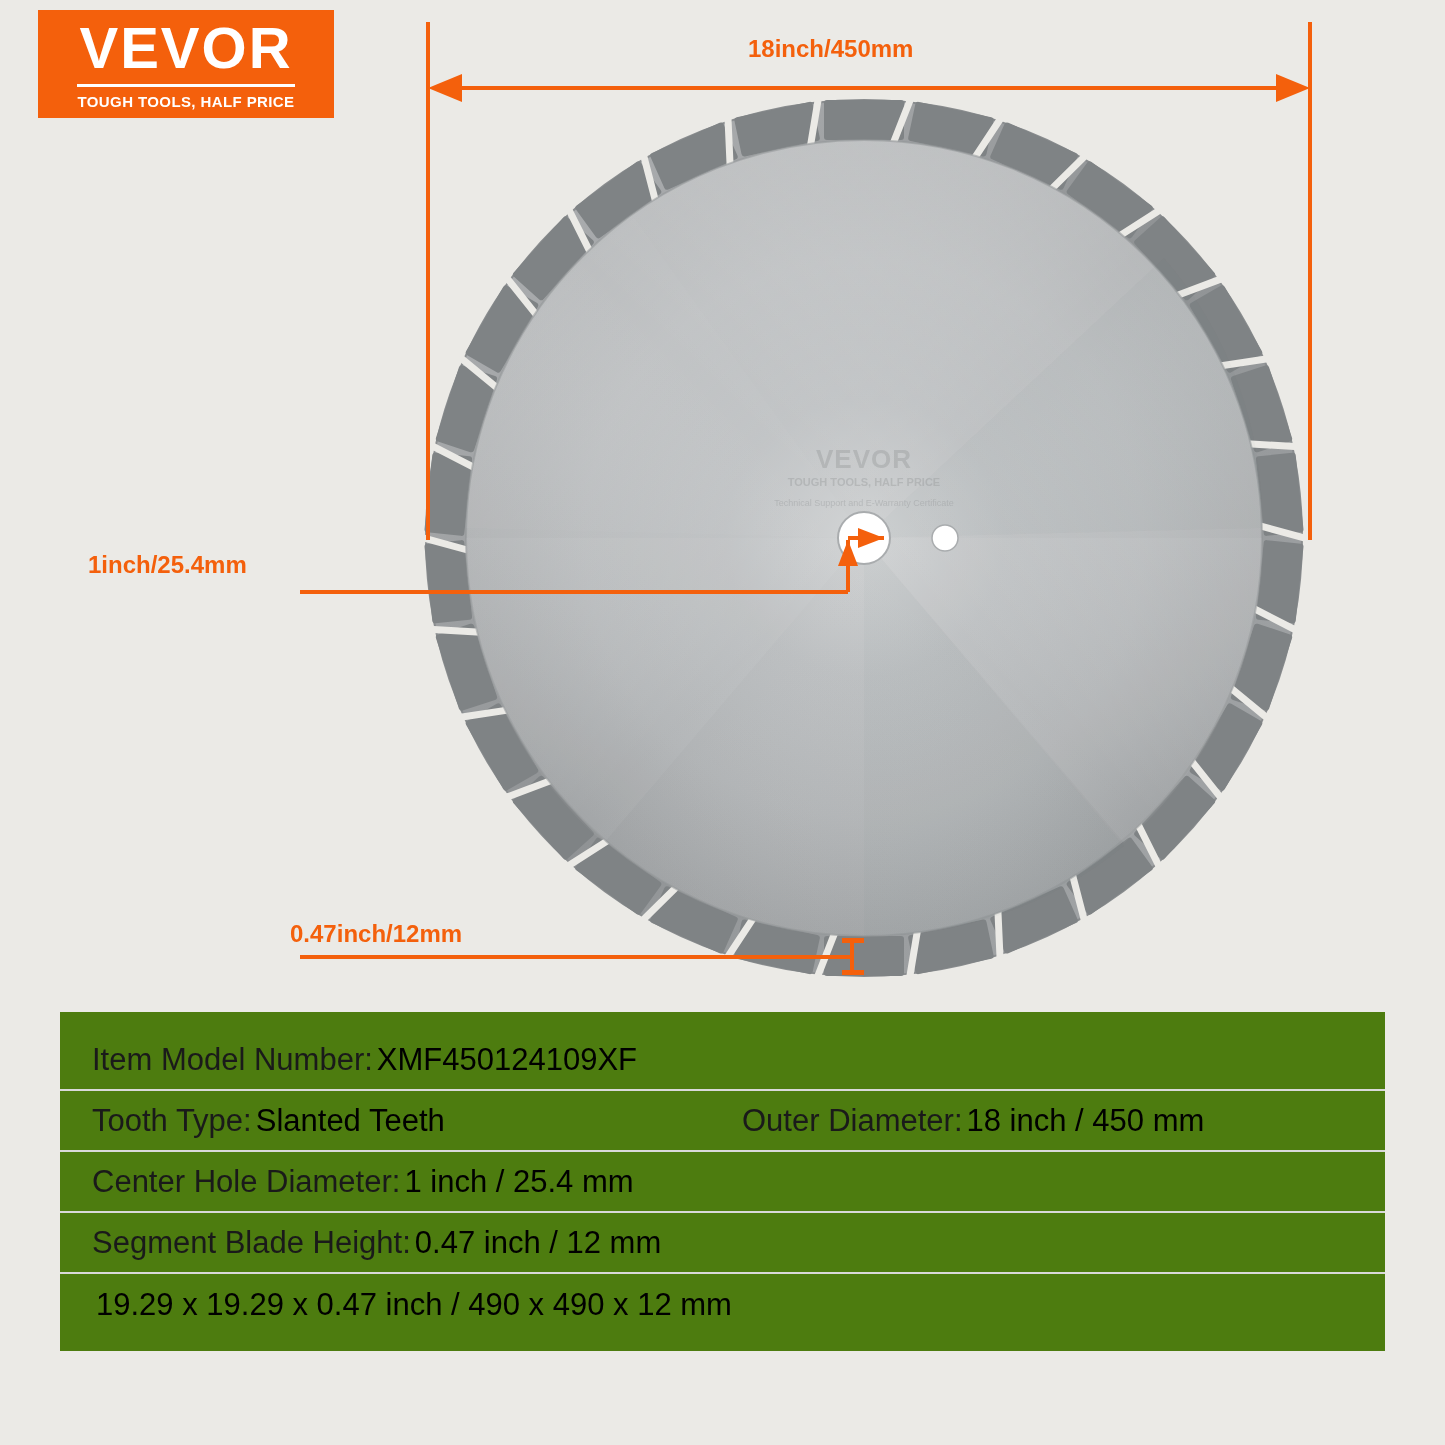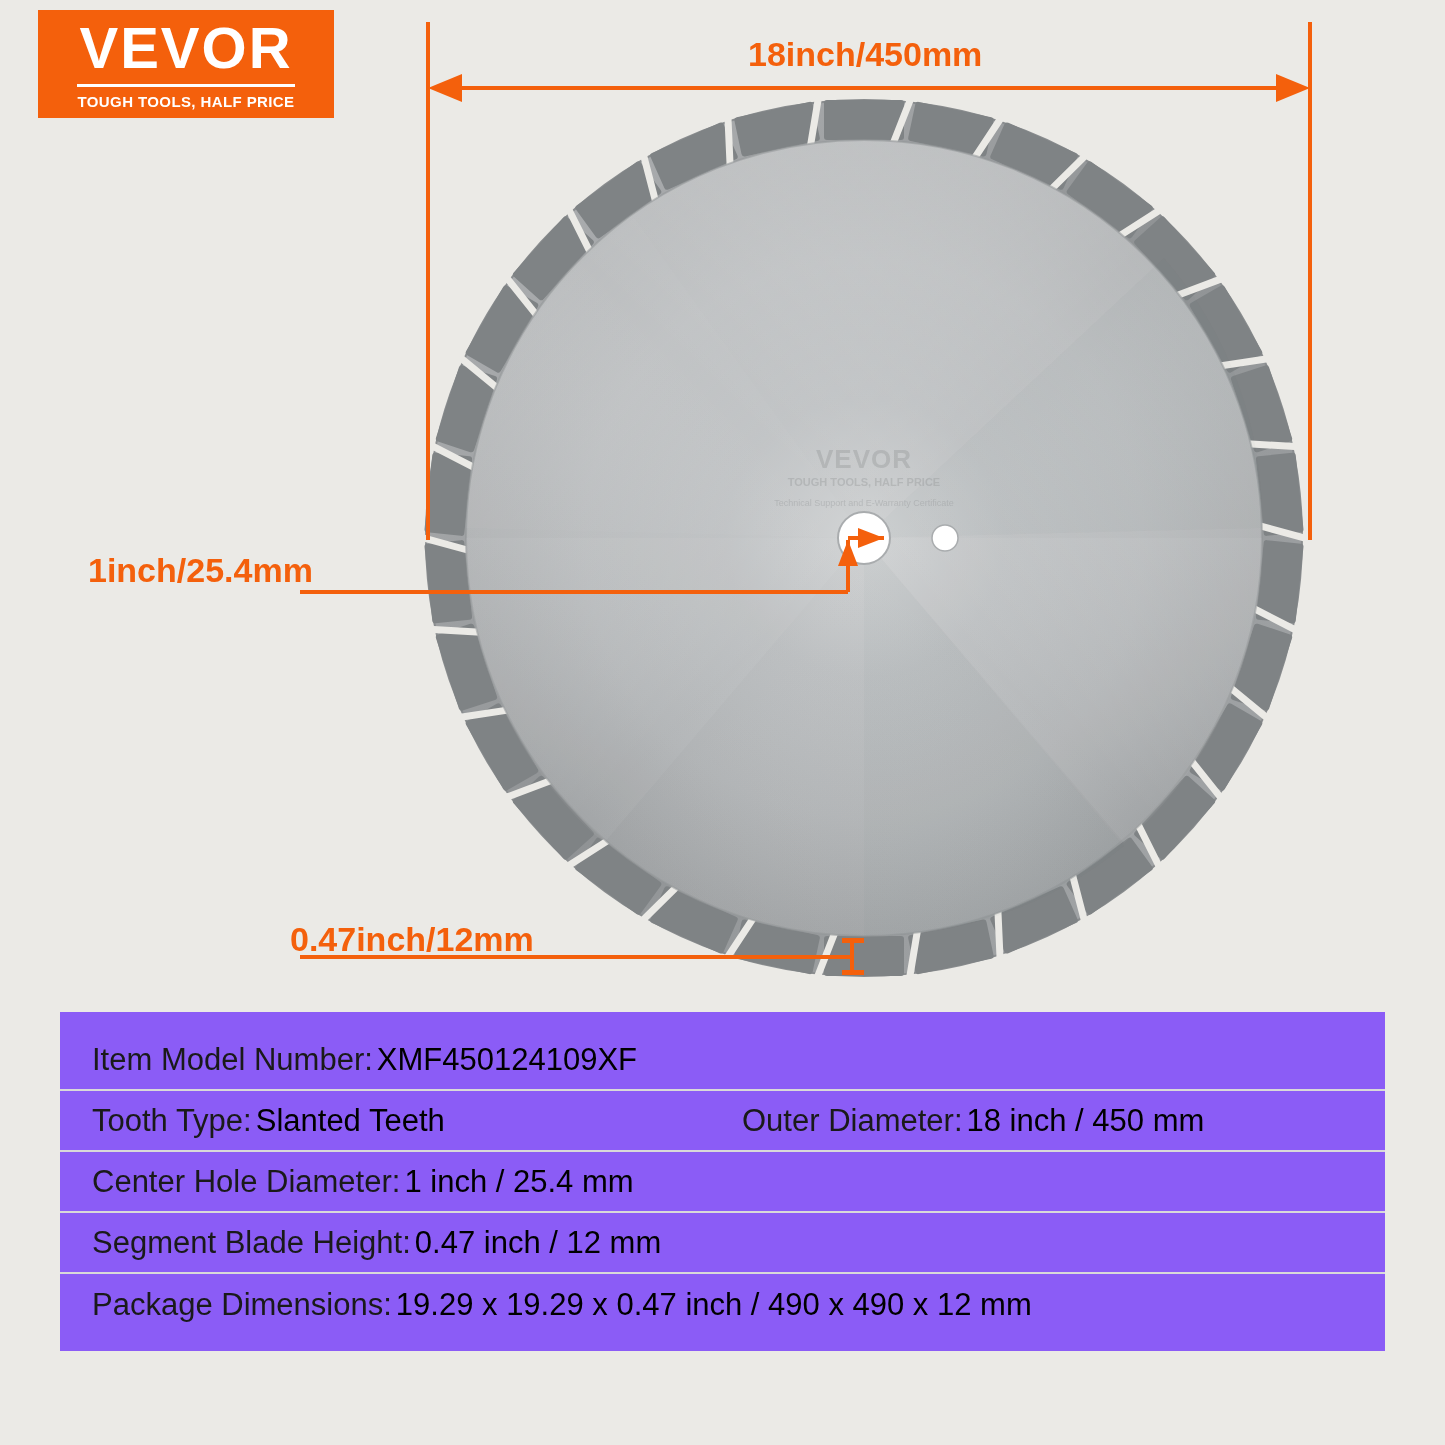--- a/index.html
+++ b/index.html
@@ -56,21 +56,21 @@
     top: 98px;
     width: 880px;
     height: 880px;
   }
   .blade-svg { display:block; }
 
   
   .dim-label {
     position: absolute;
     color: #f4600c;
-    font-size: 34px;
+    font-size: 24px;
     font-weight: bold;
     font-family: "Liberation Sans", sans-serif;
     white-space: nowrap;
   }
   #dim-width-label { left: 748px; top: 35px; }
   #dim-hole-label  { left: 88px;  top: 551px; }
   #dim-seg-label   { left: 290px; top: 920px; }
 
   .ann-svg {
     position: absolute;
@@ -78,21 +78,21 @@
     width: 1445px; height: 1445px;
     pointer-events: none;
   }
 
   
   .spec-table {
     position: absolute;
     left: 60px;
     top: 1012px;
     width: 1325px;
-    background: #8b5cf6;
+    background: #4d7c0f;
     box-sizing: border-box;
     padding: 18px 0 16px 0;
   }
   .spec-row {
     display: flex;
     align-items: center;
     height: 61px;
     border-bottom: 2px solid #d9d9d9;
     padding: 0 32px;
     box-sizing: border-box;
@@ -435,18 +435,17 @@
 
   <div class="spec-row">
     <div class="spec-cell full">
       <span class="spec-k">Segment Blade Height:</span>
       <span class="spec-v">0.47 inch / 12 mm</span>
     </div>
   </div>
 
   <div class="spec-row">
     <div class="spec-cell full">
-      <span class="spec-k">Package Dimensions:</span>
       <span class="spec-v">19.29 x 19.29 x 0.47 inch / 490 x 490 x 12 mm</span>
     </div>
   </div>
 
 </div>
 
 </body></html>

